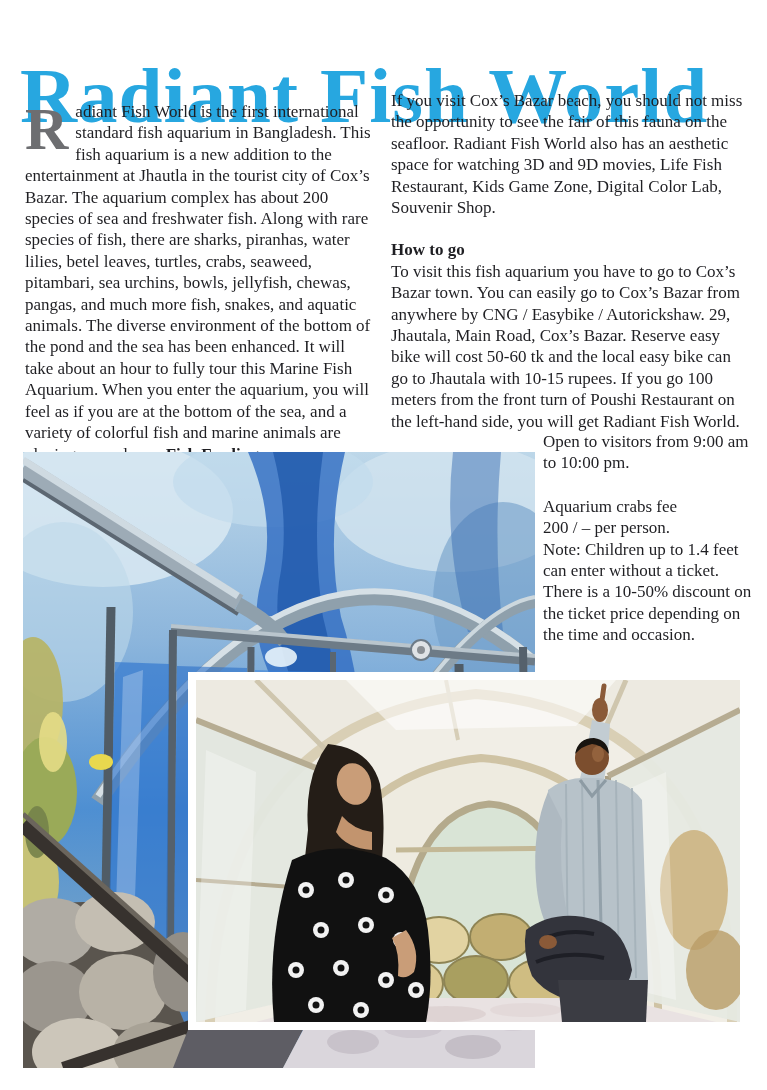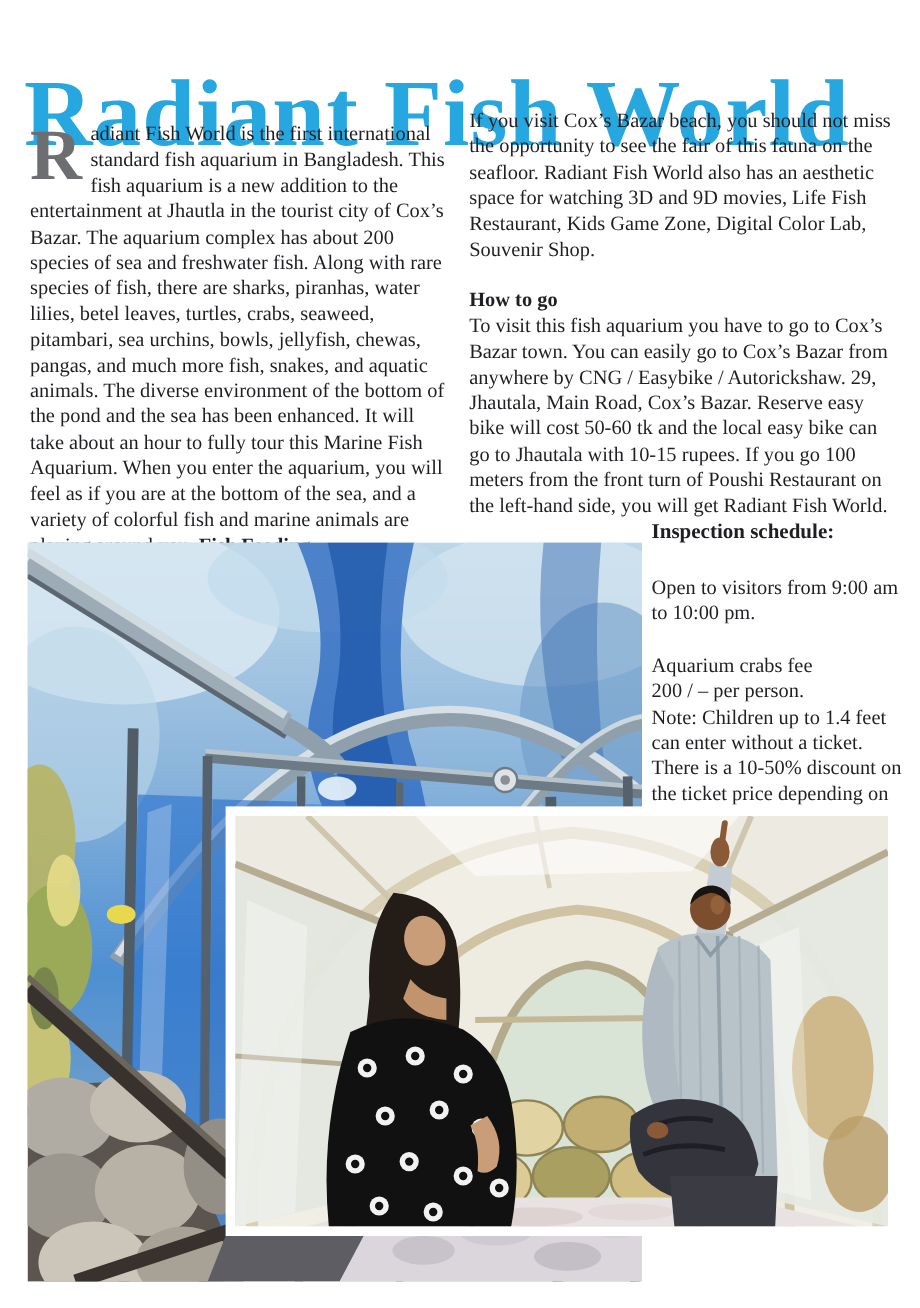--- a/index.html
+++ b/index.html
@@ -46,21 +46,20 @@
     <p><span class="dropcap">R</span><span>adiant Fish World is the first international standard fish aquarium in Bangladesh. This fish aquarium is a new addition to the entertainment at Jhautla in the tourist city of Cox’s Bazar. The aquarium complex has about 200 species of sea and freshwater fish. Along with rare species of fish, there are sharks, piranhas, water lilies, betel leaves, turtles, crabs, seaweed, pitambari, sea urchins, bowls, jellyfish, chewas, pangas, and much more fish, snakes, and aquatic animals. The diverse environment of the bottom of the pond and the sea has been enhanced. It will take about an hour to fully tour this Marine Fish Aquarium. When you enter the aquarium, you will feel as if you are at the bottom of the sea, and a variety of colorful fish and marine animals are playing around you. </span><span class="runin">Fish Feeding</span></p>
   </div>
 
   <div class="col right-col">
     <p>If you visit Cox’s Bazar beach, you should not miss the opportunity to see the fair of this fauna on the seafloor. Radiant Fish World also has an aesthetic space for watching 3D and 9D movies, Life Fish Restaurant, Kids Game Zone, Digital Color Lab, Souvenir Shop.</p>
     <h3 class="inline-head">How to go</h3>
     <p>To visit this fish aquarium you have to go to Cox’s Bazar town. You can easily go to Cox’s Bazar from anywhere by CNG / Easybike / Autorickshaw. 29, Jhautala, Main Road, Cox’s Bazar. Reserve easy bike will cost 50-60 tk and the local easy bike can go to Jhautala with 10-15 rupees. If you go 100 meters from the front turn of Poushi Restaurant on the left-hand side, you will get Radiant Fish World.</p>
   </div>
 
   <div class="col inspection">
-    <h3>Inspection schedule:</h3>
     <p class="gap-after">Open to visitors from 9:00 am to 10:00 pm.</p>
     <p>Aquarium crabs fee</p>
     <p>200 / – per person.</p>
     <p>Note: Children up to 1.4 feet can enter without a ticket.</p>
     <p>There is a 10-50% discount on the ticket price depending on the time and occasion.</p>
   </div>
 
   <div class="photo-main">
     <svg viewBox="0 0 512 616" width="512" height="616" preserveAspectRatio="none">
       <defs>

